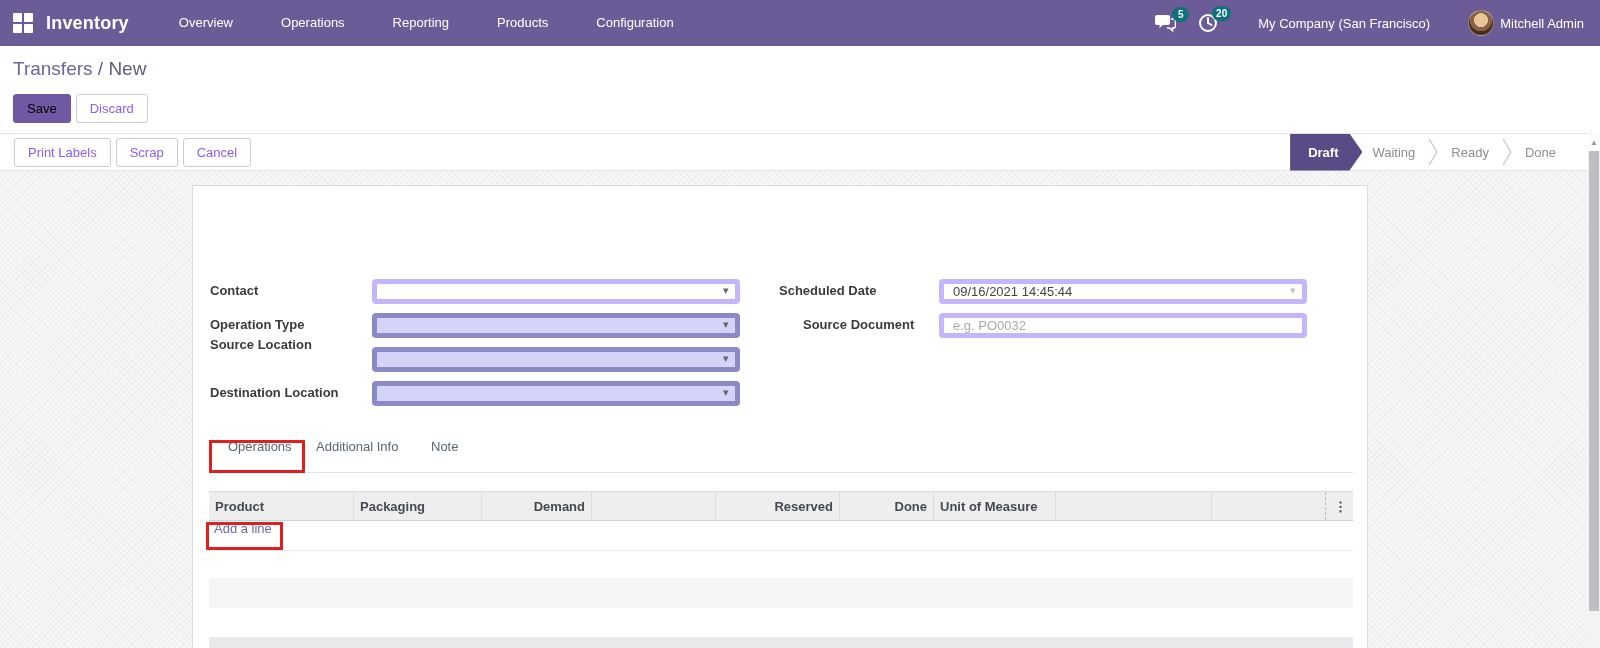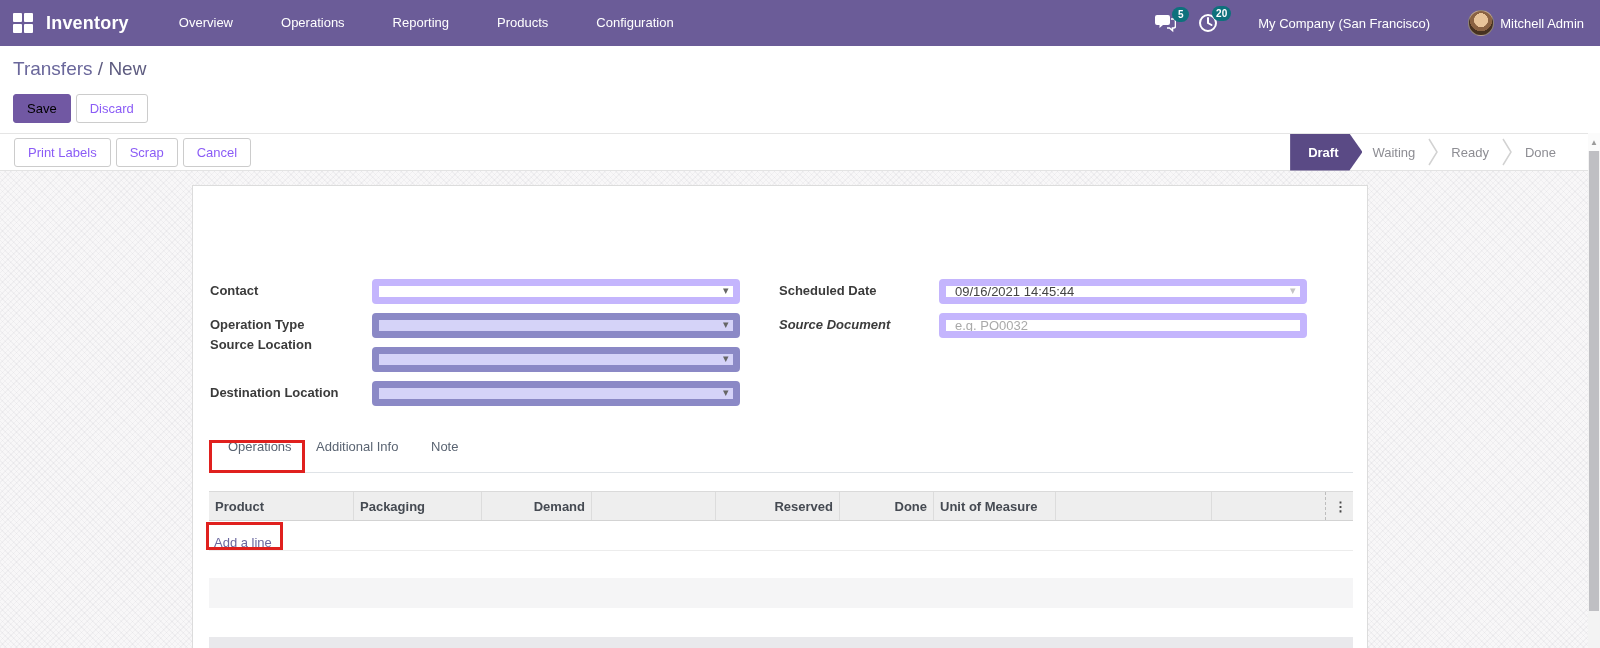--- a/index.html
+++ b/index.html
@@ -60,21 +60,21 @@
   .main-bg { position:absolute; top:171px; left:0; width:1600px; height:477px;
     background:
       repeating-linear-gradient(45deg, rgba(90,90,110,.05) 0 1px, transparent 1px 4px),
       repeating-linear-gradient(-45deg, rgba(90,90,110,.05) 0 1px, transparent 1px 4px),
       #f8f7f8; }
   .sheet { position:absolute; top:185px; left:192px; width:1176px; height:463px;
     background:#fff; border:1px solid #dcdcdc; border-bottom:none; }
 
   
   .fld-label { position:absolute; font-size:13px; font-weight:700; color:#3b3b3b; }
-  .fld { position:absolute; width:368px; height:25px; border:7px solid #c4b5fd;
+  .fld { position:absolute; width:368px; height:25px; border:5px solid #c4b5fd;
     border-radius:4px; background:#fff; font-size:13px; color:#444;
     padding:0 22px 0 9px; font-family:"Liberation Sans",sans-serif; outline:none; }
   .fld.hl { background:var(--c-lavender,#d5d3f8);
     border-color:var(--c-lavender-border,#8b89c6); }
   .fld::placeholder { color:#a9a9a9; }
   .caret { position:absolute; font-size:11px; color:#666; pointer-events:none; }
   .caret.light { color:#c4c4c4; }
 
   
   .tabs-underline { position:absolute; top:286px; left:16px; width:1144px;
@@ -88,21 +88,21 @@
   .otable { position:absolute; top:305px; left:16px; width:1144px; }
   .thead { display:flex; height:30px; background:#eeeeee; border-top:1px solid #dadada;
     border-bottom:1px solid #d3d3d3; }
   .th { font-size:13px; font-weight:700; color:#454a52; display:flex;
     align-items:center; padding:0 6px; border-left:1px solid #dcdcdc;
     white-space:nowrap; overflow:hidden; cursor:pointer; }
   .th:first-child { border-left:none; }
   .th.al-right { justify-content:flex-end; }
   .th.dashed { border-left:1px dashed #bdbdbd; }
   .addline-row { height:30px; border-bottom:1px solid #ececec; display:flex;
-    align-items:flex-end; background:#fff; }
+    align-items:flex-start; background:#fff; }
   .addline { font-size:13px; color:var(--c-link,#6b689f); padding-left:5px; cursor:pointer; }
   .dots { font-size:13px; font-weight:700; color:#4a4a4a; cursor:pointer;
     width:100%; text-align:right; }
 
   .band1 { position:absolute; top:392px; left:16px; width:1144px; height:30px;
     background:#f5f5f6; }
   .band2 { position:absolute; top:451px; left:16px; width:1144px; height:12px;
     background:#e9e9ec; }
 
   
@@ -201,21 +201,21 @@
     <span class="caret" style="top:166px; left:530px;">▾</span>
 
     <div class="fld-label" style="top:199px; left:17px;">Destination Location</div>
     <input class="fld hl" style="top: 195px; left: 179px;" value="">
     <span class="caret" style="top:200px; left:530px;">▾</span>
 
     <div class="fld-label" style="top:97px; left:586px;">Scheduled Date</div>
     <input class="fld" style="top: 93px; left: 746px;" value="09/16/2021 14:45:44">
     <span class="caret light" style="top:98px; left:1097px;">▾</span>
 
-    <div class="fld-label" style="top:131px; left:586px;font-style:italic;">Source Document</div>
+    <div class="fld-label" style="top:131px; left:610px;">Source Document</div>
     <input class="fld" style="top: 127px; left: 746px;" placeholder="e.g. PO0032">
 
     <div class="tabs-underline"></div>
     <div class="tab" style="left:35px;">Operations</div>
     <div class="tab" style="left:123px;">Additional Info</div>
     <div class="tab" style="left:238px;">Note</div>
     <div class="annot" style="top:254px; left:16px; width:96px; height:33px;"></div>
 
     <div class="otable">
       <div class="thead">

